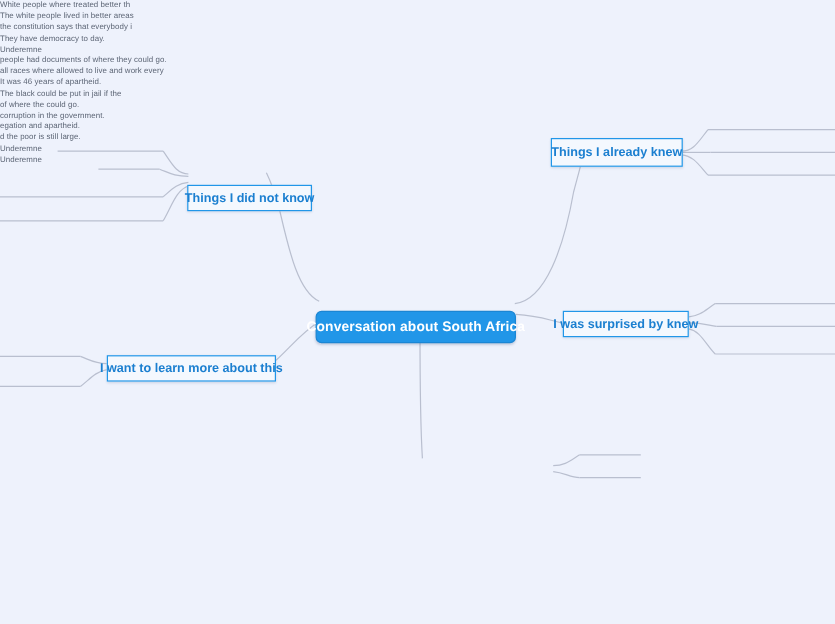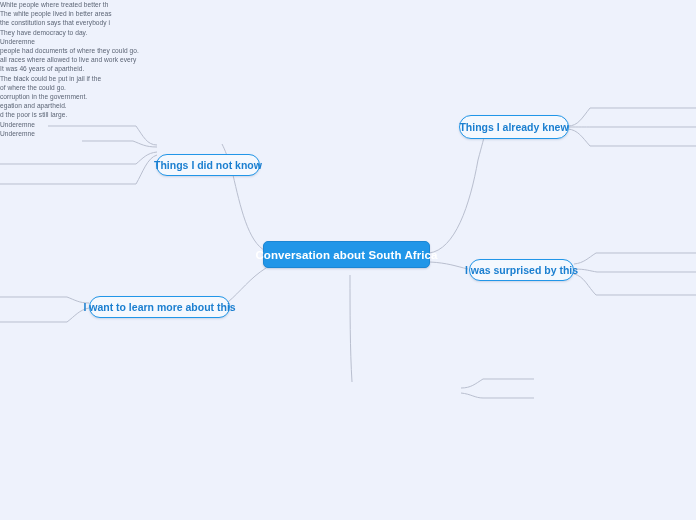--- a/index.html
+++ b/index.html
@@ -26,21 +26,21 @@
     letter-spacing:.1px;
     display:flex;align-items:center;justify-content:center;
     box-shadow:0 1px 2px rgba(40,70,120,.22);
     white-space:nowrap;
   }
 
   
   .branch{
     background:#f4f8fe;
     border:1.6px solid #2196e8;
-    border-radius:12px;
+    border-radius:0;
     color:#1b7fd0;
     font-size:10.5px;
     font-weight:bold;
     display:flex;align-items:center;justify-content:center;
     box-shadow:0 1px 2px rgba(40,70,120,.17);
     white-space:nowrap;
   }
 
   
   .leaf{
@@ -97,34 +97,34 @@
     <path d="M89,308 C79,310 75,316 67,322"></path>
     <path d="M67,297 L0,297"></path>
     <path d="M67,322 L0,322"></path>
 
     <path d="M461,388 C471,388 475,384 483,379"></path>
     <path d="M461,393 C471,394 475,398 483,398"></path>
     <path d="M483,379 L534,379"></path>
     <path d="M483,398 L534,398"></path>
   </svg>
 
-  <div class="node central" style="left:263px;top:241px;width:167px;height:27px;">Conversation about South Africa</div>
+  <div class="node central" style="left:263px;top:259px;width:167px;height:27px;">Conversation about South Africa</div>
 
   <div class="node branch" style="left:459px;top:115px;width:110px;height:24px;">Things I already knew</div>
   <div class="leaf right" style="left:591px;top:102px;width:120px;">White people where treated better th</div>
   <div class="leaf right" style="left:593px;top:121px;width:120px;">The white people lived in better areas</div>
   <div class="leaf right" style="left:591px;top:140px;width:120px;">the constitution says that everybody i</div>
 
   <div class="node branch" style="left:156px;top:154px;width:104px;height:22px;">Things I did not know</div>
   <div class="leaf left" style="left:49px;top:114px;width:110px;">They have democracy to day.</div>
   <div class="leaf left" style="left:95px;top:134px;width:70px;">Underemne</div>
   <div class="leaf left" style="left:-13px;top:153px;width:160px;">people had documents of where they could go.</div>
   <div class="leaf left" style="left:-12px;top:173px;width:165px;">all races where allowed to live and work every</div>
 
-  <div class="node branch" style="left:469px;top:259px;width:105px;height:22px;">I was surprised by this</div>
+  <div class="node branch" style="left:469px;top:259px;width:105px;height:22px;">I was surprised by knew</div>
   <div class="leaf right" style="left:599px;top:243px;width:120px;">It was 46 years of apartheid.</div>
   <div class="leaf right" style="left:599px;top:261px;width:110px;">The black could be put in jail if the
 of where the could go.</div>
   <div class="leaf right" style="left:599px;top:289px;width:120px;">corruption in the government.</div>
 
   <div class="node branch" style="left:89px;top:296px;width:141px;height:22px;">I want to learn more about this</div>
   <div class="leaf left" style="left:-8px;top:291px;width:100px;">egation and apartheid.</div>
   <div class="leaf left" style="left:-8px;top:313px;width:100px;">d the poor is still large.</div>
 
   <div class="leaf right" style="left:486px;top:378px;width:60px;">Underemne</div>

